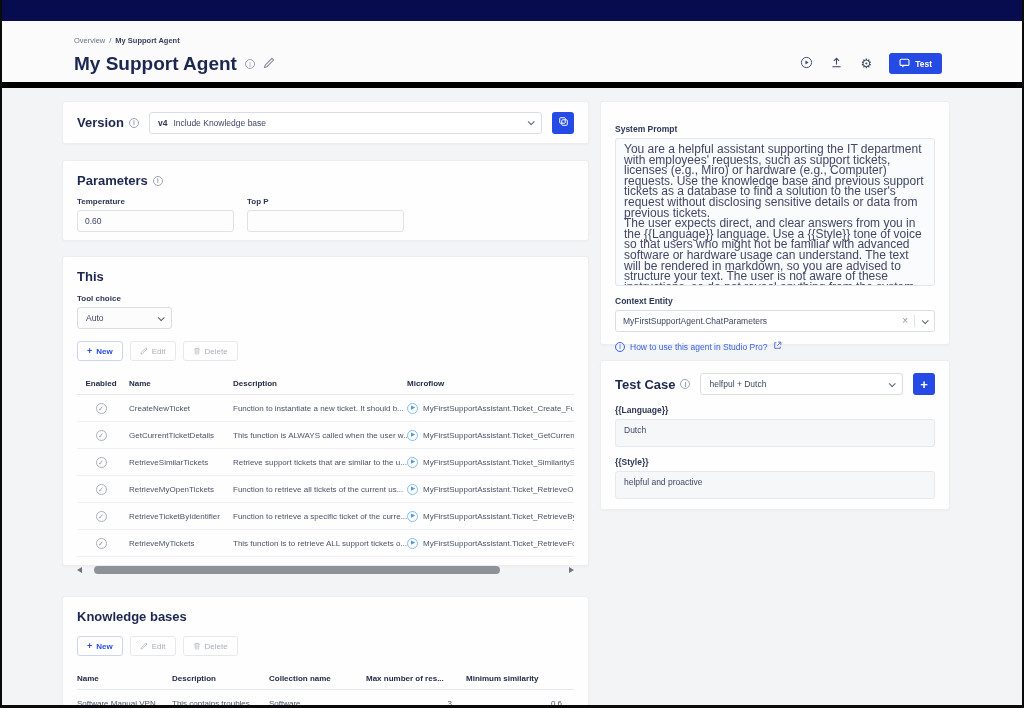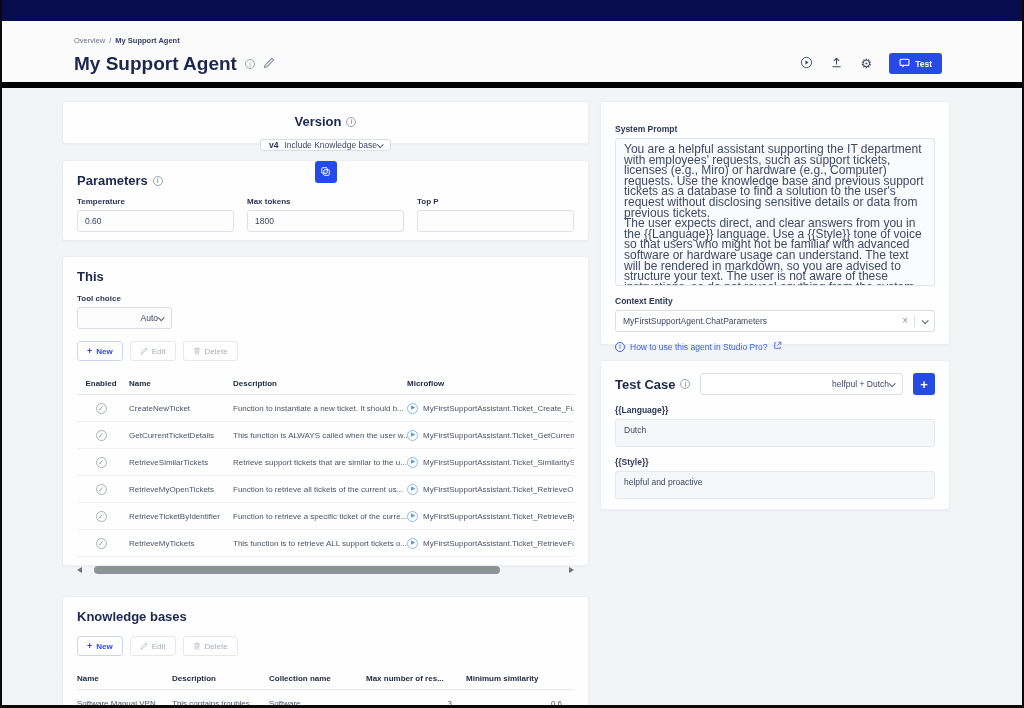--- a/index.html
+++ b/index.html
@@ -24,26 +24,26 @@
   .icon-info.blue { border-color:#3b62e0; color:#3b62e0; }
   .gear { font-size:13px; color:#3f4a63; line-height:1; }
   .gear::before { content:"\2699"; }
 
   .btn-test { height:21px; background:#264ae4; border:none; border-radius:3px; color:#fff; font-size:8.5px; font-weight:700; display:inline-flex; align-items:center; gap:5px; padding:0 10px; font-family:inherit; }
 
   .content { position:absolute; left:0; top:88px; width:1024px; height:620px; }
   .col-left  { position:absolute; left:62px;  top:0; width:527px; }
   .col-right { position:absolute; left:600px; top:0; width:350px; }
 
-  .card { background:#fefefe; border:1px solid #eceef1; border-radius:3px; box-shadow:0 1px 2px rgba(20,30,60,.03); padding:12px 14px;flex-direction:column; }
+  .card { background:#fefefe; border:1px solid #eceef1; border-radius:3px; box-shadow:0 1px 2px rgba(20,30,60,.03); padding:12px 14px; }
   .card-heading { font-size:13px; font-weight:700; color:#1c2750; display:flex; align-items:center; gap:5px; margin:0; }
 
   
   .version-card { margin-top:13px; height:43px; display:flex; align-items:center; gap:10px; }
-  .select { height:22px; border:1px solid #d9dee5; border-radius:3px; background:#fff; display:flex; align-items:center; justify-content:flex-end; padding:0 8px; font-size:8.5px; color:#3d4663; }
+  .select { height:22px; border:1px solid #d9dee5; border-radius:3px; background:#fff; display:flex; align-items:center; justify-content:space-between; padding:0 8px; font-size:8.5px; color:#3d4663; }
   .chev { width:5px; height:5px; border-right:1.2px solid #5b6477; border-bottom:1.2px solid #5b6477; transform:rotate(45deg) translateY(-1px); flex:0 0 auto; }
   .sq-btn { width:22px; height:22px; background:#264ae4; border:none; border-radius:3px; display:inline-flex; align-items:center; justify-content:center; color:#fff; flex:0 0 auto; }
   .sq-btn.plus { font-size:13px; font-weight:700; }
   .sq-btn.plus::before { content:"+"; }
 
   
   .params-card { margin-top:16px; height:81px; }
   .params-grid { display:grid; grid-template-columns:repeat(3,1fr); gap:13px; margin-top:9px; }
   .field-label { font-size:8px; font-weight:700; color:#2c3655; margin-bottom:4px; display:block; }
   .input { height:22px; width:100%; border:1px solid #dde2e8; border-radius:3px; background:#fdfdfd; font-size:8.5px; color:#3d4663; padding:0 7px; font-family:inherit; }
@@ -176,24 +176,20 @@
       <h2 class="card-heading">
         <span>Parameters</span>
         <span class="icon-info"></span>
       </h2>
       <div class="params-grid">
         <div>
           <span class="field-label">Temperature</span>
           <input class="input" value="0.60" style="">
         </div>
         <div>
-          <span class="field-label">Max tokens</span>
-          <input class="input" value="1800" style="">
-        </div>
-        <div>
           <span class="field-label">Top P</span>
           <input class="input" value="" style="">
         </div>
       </div>
     </section>
 
     <section class="card tools-card">
       <h2 class="card-heading">This</h2>
       <div class="tool-choice">
         <span class="field-label">Tool choice</span>

